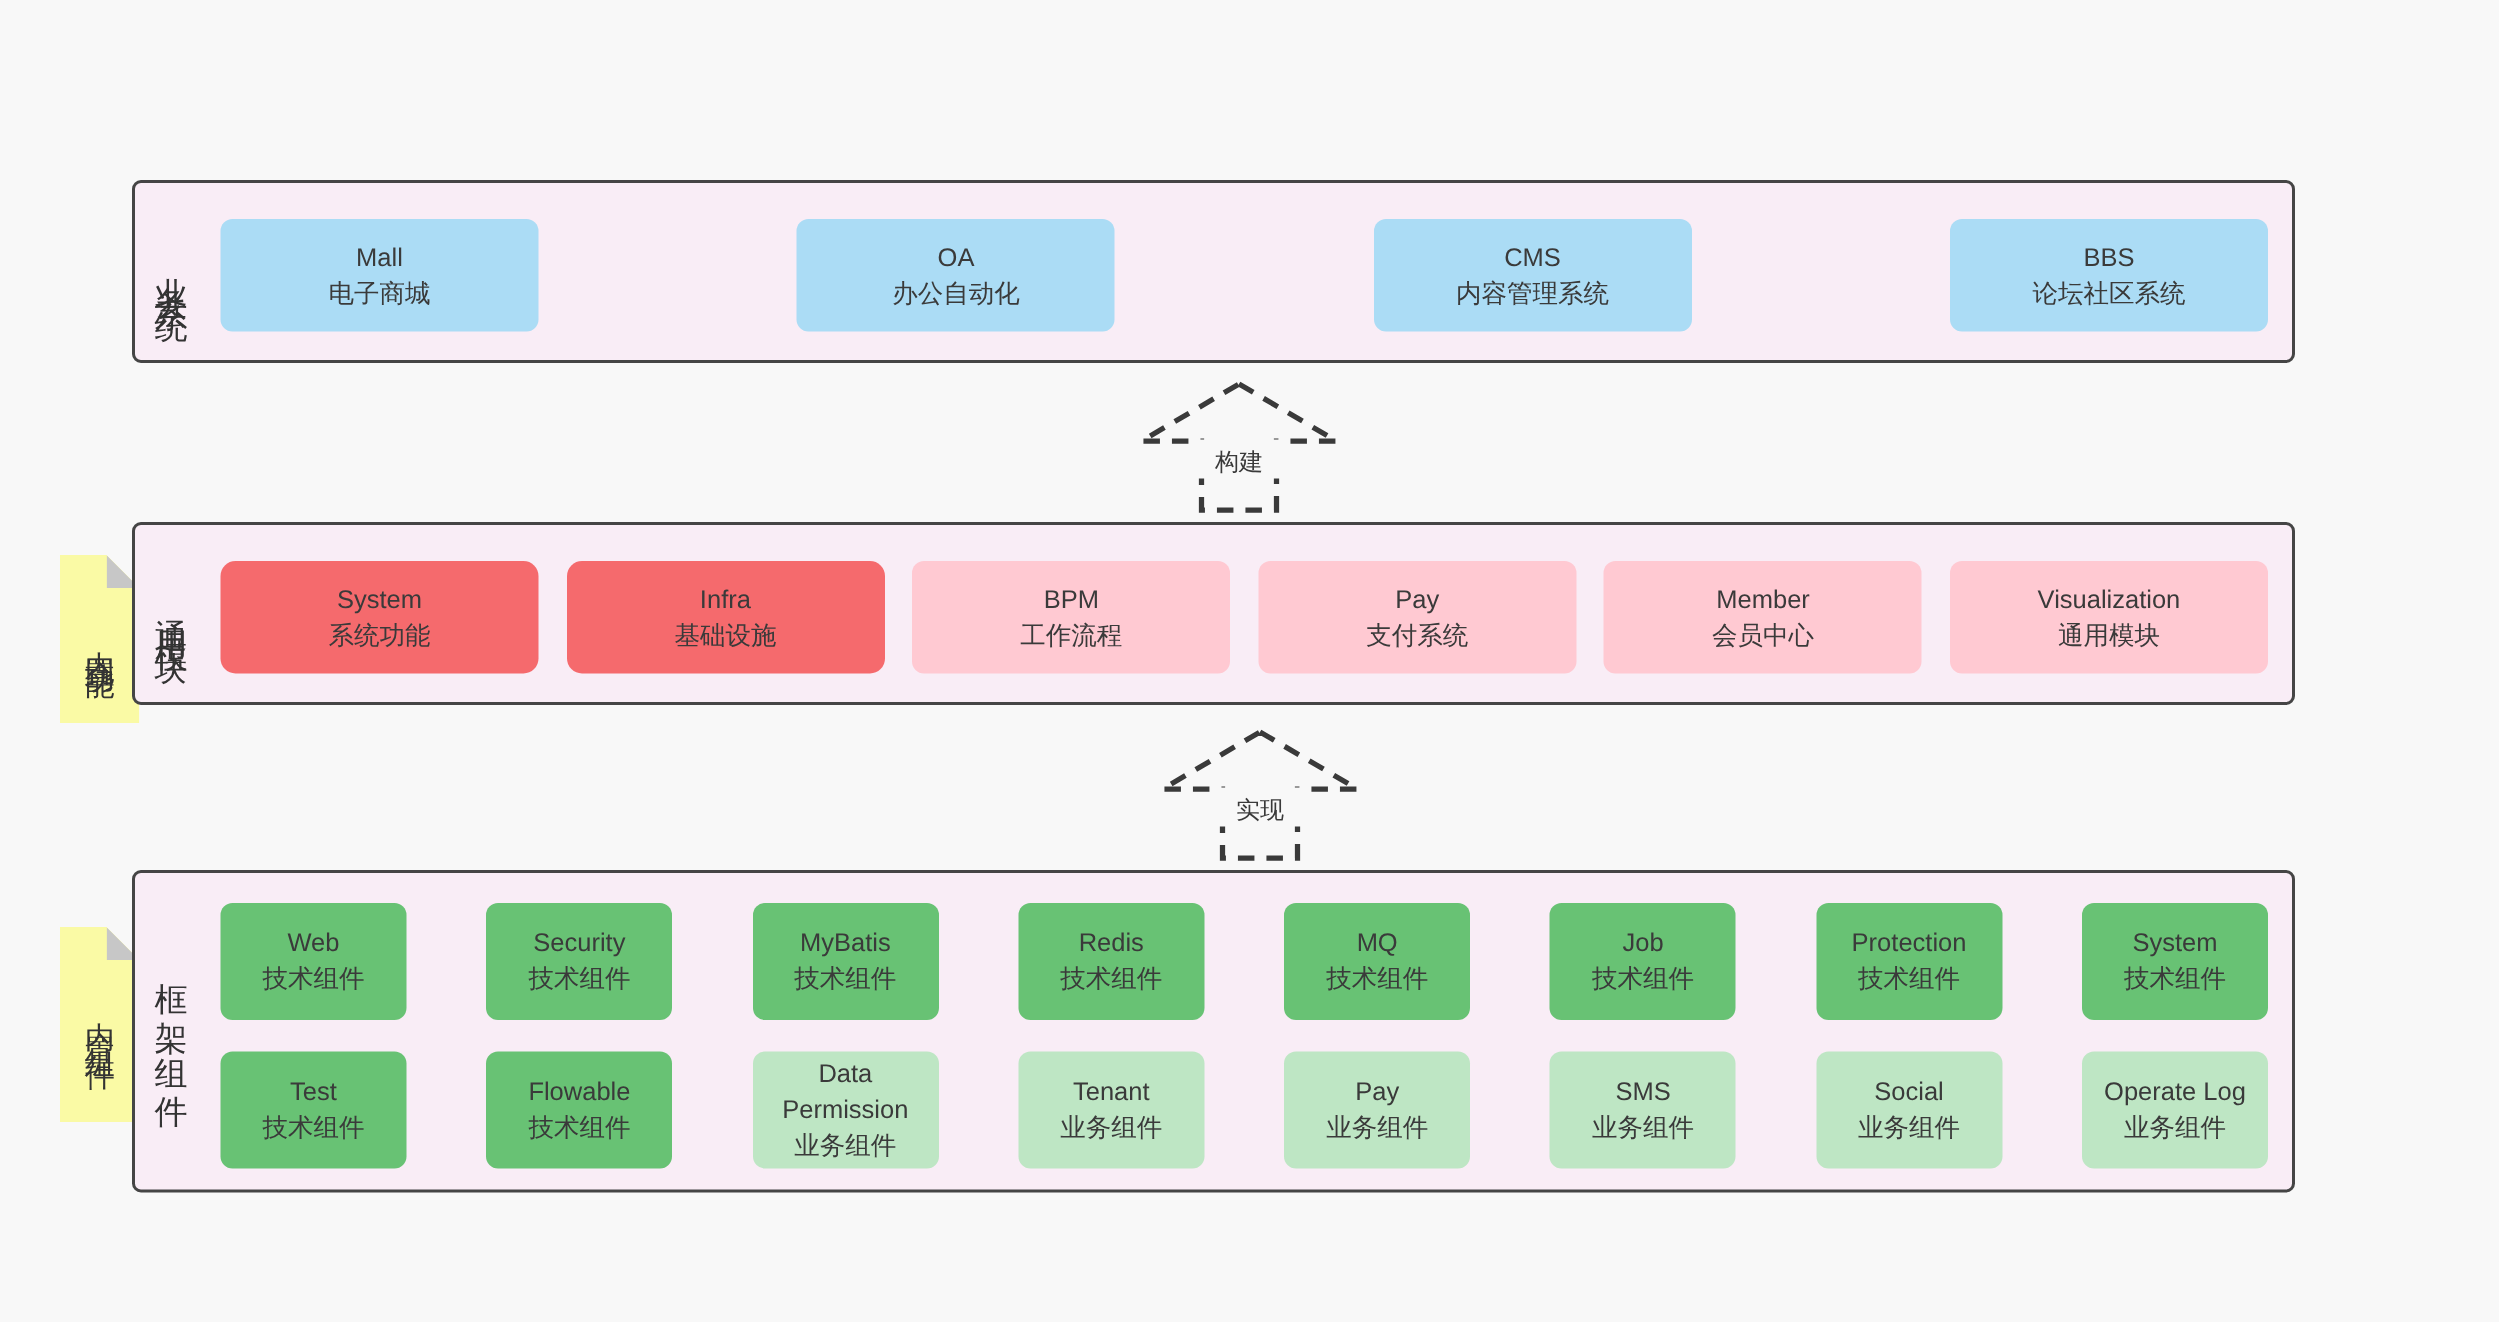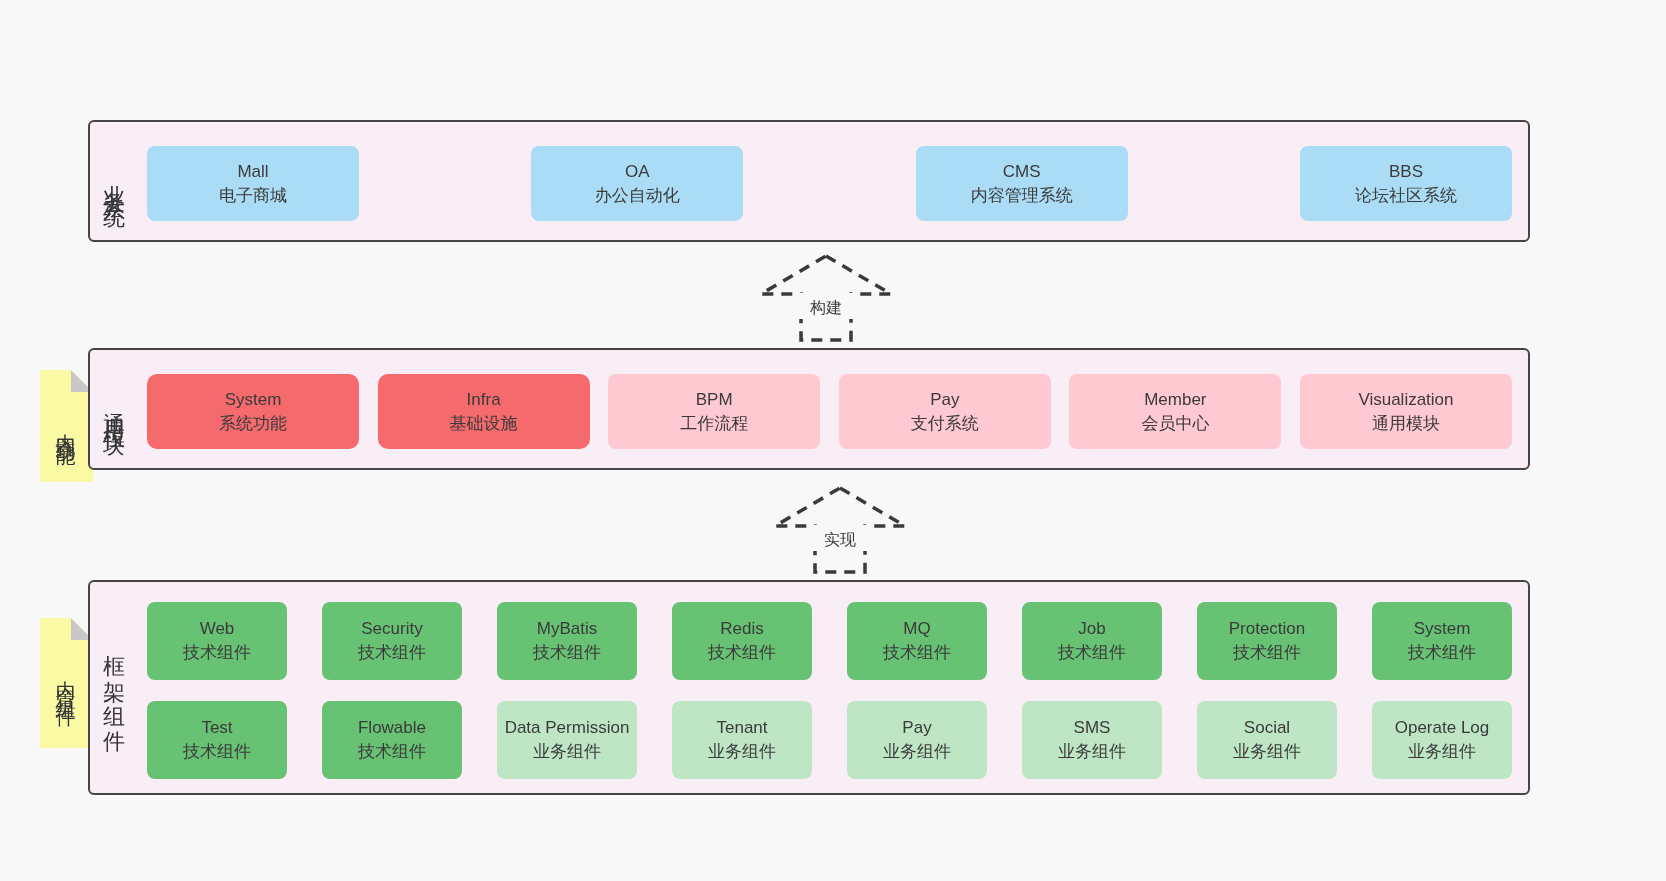--- a/index.html
+++ b/index.html
@@ -36,21 +36,21 @@
   }
   .row-main { top:24px; }
   .row-fw1  { top:20px; }
   .row-fw2  { top:119px; }
 
   .box {
     width:212px; height:75px; border-radius:8px; box-sizing:border-box;
     display:flex; flex-direction:column; align-items:center; justify-content:center;
     text-align:center; font-size:17px; line-height:24px; padding:2px 6px;
   }
-  .box.small { width:140px; height:78px; padding:2px 4px; }
+  .box.small { width:124px; height:78px; padding:2px 4px; }
   .box.blue        { background:var(--blue,#abdcf5); }
   .box.red         { background:var(--red,#f56a6d);border-radius:10px; }
   .box.pink        { background:var(--pink,#ffc9d2); }
   .box.green       { background:var(--green,#68c274); }
   .box.green-light { background:var(--greenLight,#bee6c4); }
 
   .note {
     position:absolute; left:40px; width:53px; z-index:1;
     background:var(--note,#fafaa5);
     clip-path: polygon(0 0, calc(100% - 22px) 0, 100% 22px, 100% 100%, 0 100%);

